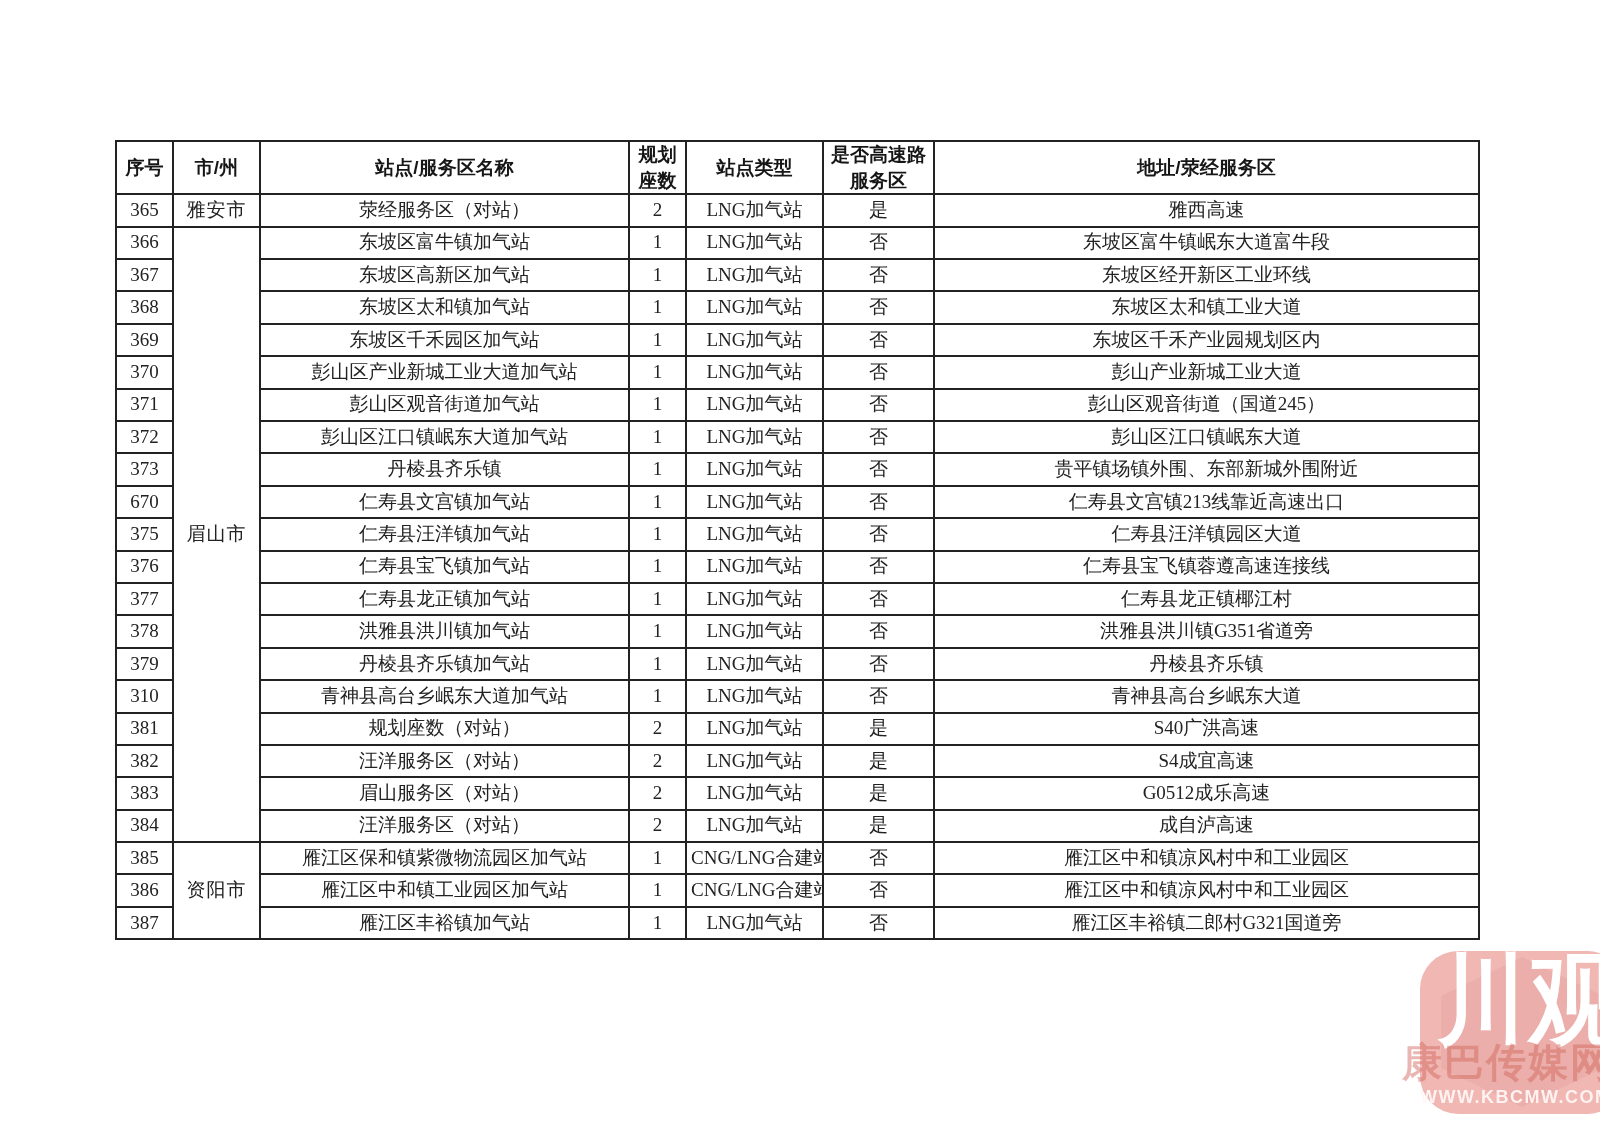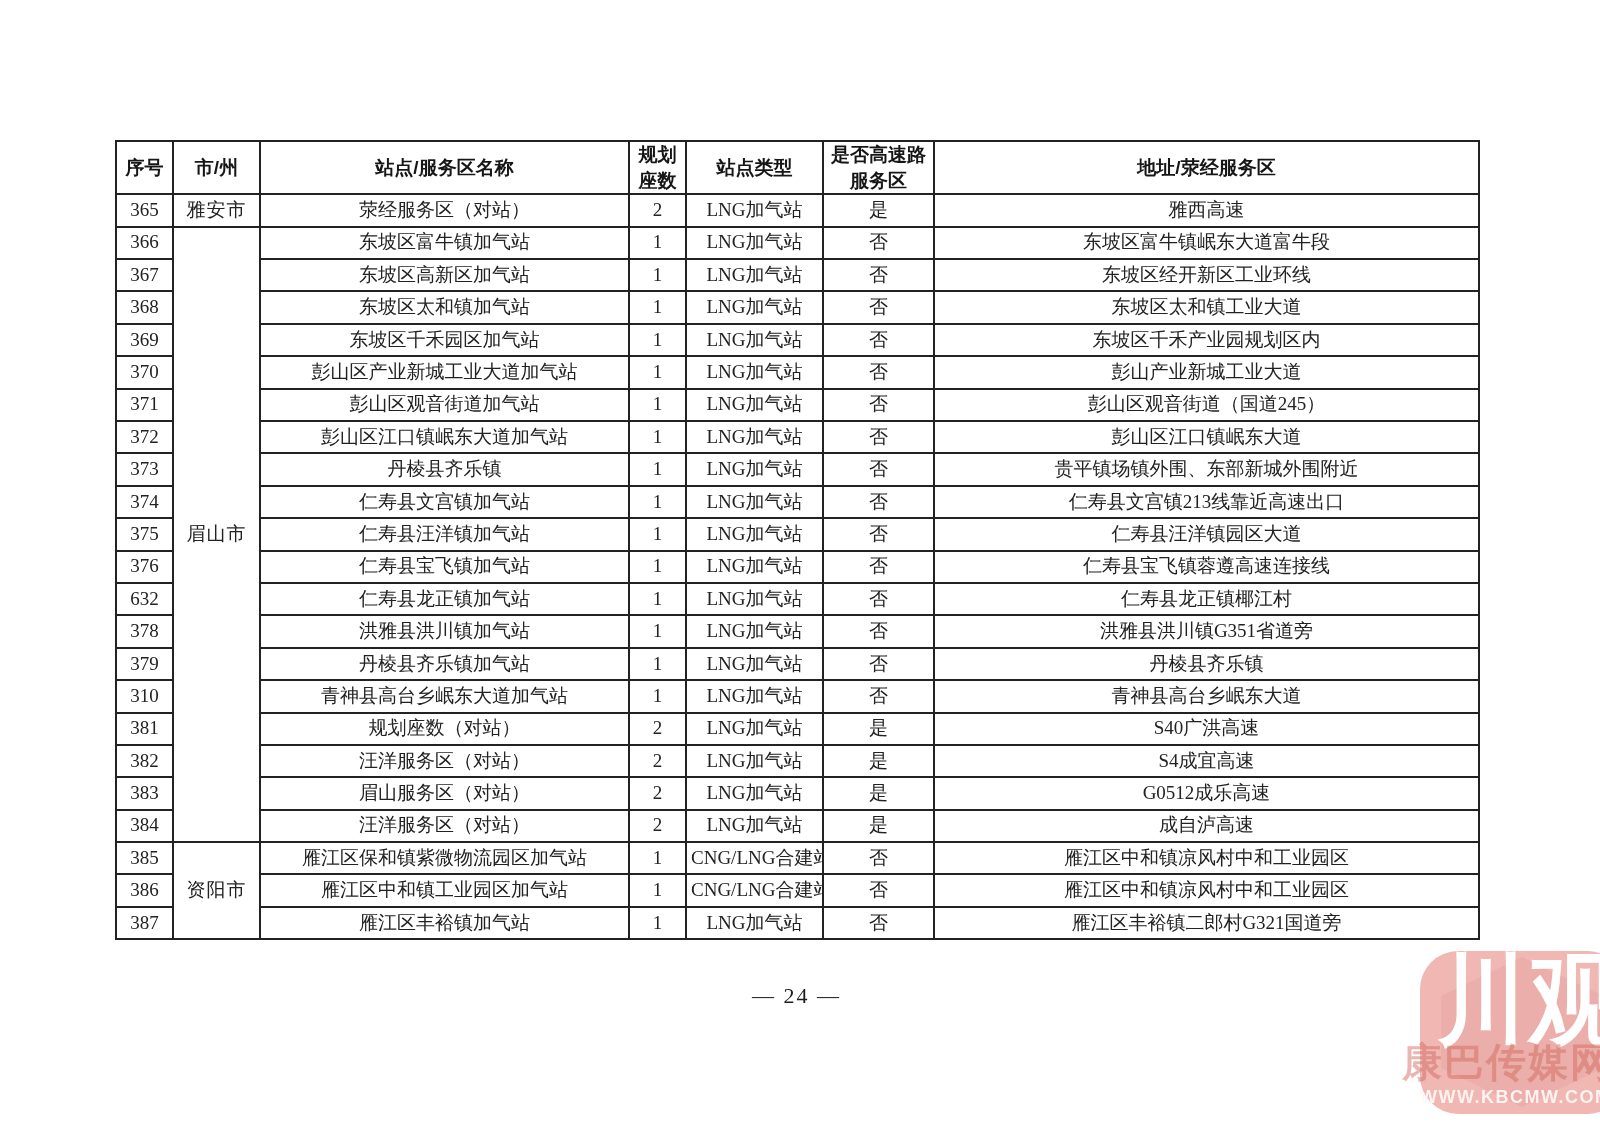--- a/index.html
+++ b/index.html
@@ -157,21 +157,21 @@
         </tr>
         <tr>
           <td>373</td>
           <td>丹棱县齐乐镇</td>
           <td>1</td>
           <td>LNG加气站</td>
           <td>否</td>
           <td>贵平镇场镇外围、东部新城外围附近</td>
         </tr>
         <tr>
-          <td>374</td>
+          <td>670</td>
           <td>仁寿县文宫镇加气站</td>
           <td>1</td>
           <td>LNG加气站</td>
           <td>否</td>
           <td>仁寿县文宫镇213线靠近高速出口</td>
         </tr>
         <tr>
           <td>375</td>
           <td>仁寿县汪洋镇加气站</td>
           <td>1</td>
@@ -181,21 +181,21 @@
         </tr>
         <tr>
           <td>376</td>
           <td>仁寿县宝飞镇加气站</td>
           <td>1</td>
           <td>LNG加气站</td>
           <td>否</td>
           <td>仁寿县宝飞镇蓉遵高速连接线</td>
         </tr>
         <tr>
-          <td>632</td>
+          <td>377</td>
           <td>仁寿县龙正镇加气站</td>
           <td>1</td>
           <td>LNG加气站</td>
           <td>否</td>
           <td>仁寿县龙正镇椰江村</td>
         </tr>
         <tr>
           <td>378</td>
           <td>洪雅县洪川镇加气站</td>
           <td>1</td>
@@ -272,21 +272,20 @@
           <td>387</td>
           <td>雁江区丰裕镇加气站</td>
           <td>1</td>
           <td>LNG加气站</td>
           <td>否</td>
           <td>雁江区丰裕镇二郎村G321国道旁</td>
         </tr>
       </tbody>
   </table>
 
-  <div class="page-number">— 24 —</div>
 
   <div class="watermark">
     <div class="wm-hex"></div>
     <div class="wm-logo">川观</div>
     <div class="wm-brand">康巴传媒网</div>
     <div class="wm-url">WWW.KBCMW.COM</div>
   </div>
 
 </div>
 

